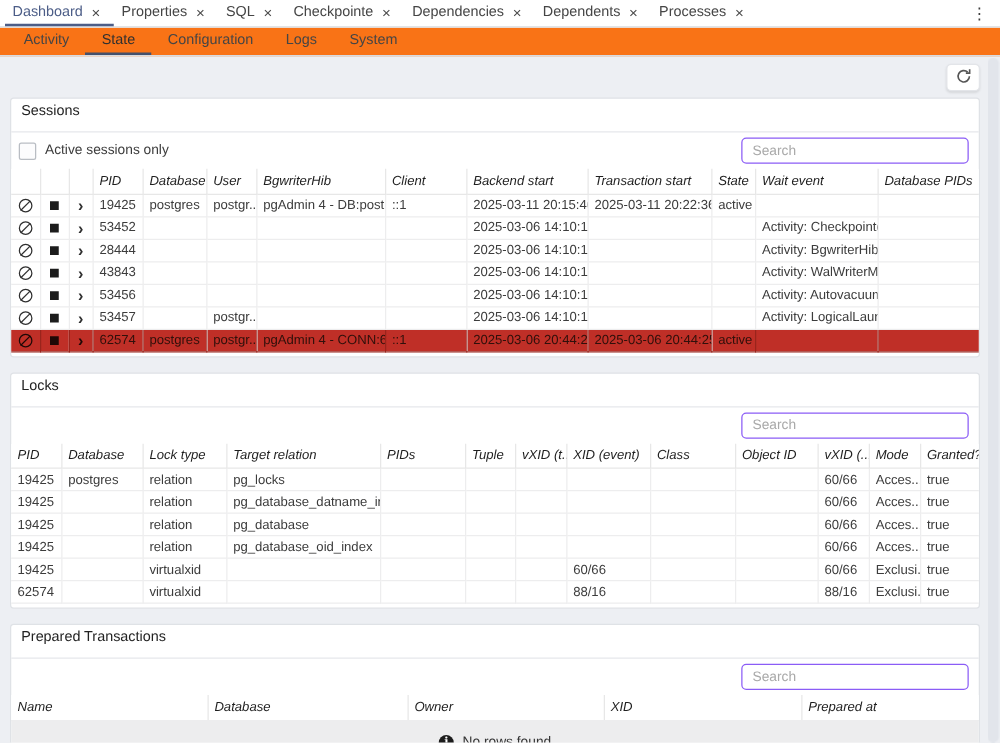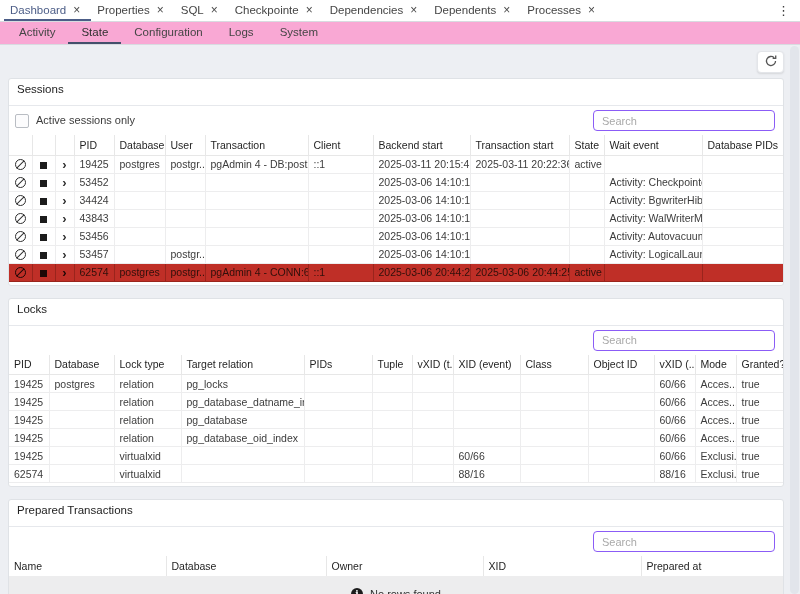--- a/index.html
+++ b/index.html
@@ -15,21 +15,21 @@
   }
   .tab {
     display: flex; align-items: center; gap: 7px; padding: 0 11px 0 6px;
     font-size: 11.5px; color: #454545; border-bottom: 2px solid transparent; cursor: default;
   }
   .tab.active { color: #4c5d87; border-bottom-color: #4c5d87; }
   .tab-close { font-size: 12px; color: #4a4a4a; line-height: 1; }
   .kebab { margin-left: auto; display: flex; align-items: center; padding: 0 6px; color: #3d3d3d; font-size: 13px; }
   
   .subtabs {
-    height: 23px; background: #f9a8d4; border-bottom: 1px solid #d8dbe0;
+    height: 23px; background: #f97316; border-bottom: 1px solid #d8dbe0;
     display: flex; align-items: stretch; padding: 0 6px;
   }
   .subtab {
     display: flex; align-items: center; padding: 0 13px; font-size: 11.5px;
     color: #454545; border-bottom: 2px solid transparent;
   }
   .subtab.active { border-bottom-color: #44506b; color: #303030; }
   
   .content { padding: 5px 16px 0 8px; position: relative; }
   .scroll-track { position: fixed; top: 46px; right: 1px; width: 9px; height: 548px; background: #e2e5eb; border-radius: 5px; }
@@ -56,21 +56,21 @@
     text-align: left; font-weight: normal; color: #1f1f1f; background: #fff;
     border: 1px solid #e7e7e7; padding: 3px 5px; height: 20px;
     white-space: nowrap; overflow: hidden;
   }
   td {
     border: 1px solid #ededee; padding: 1px 5px; height: 18px;
     white-space: nowrap; overflow: hidden; color: #3c3c3c; background: #fff;
   }
   table, th:first-child, td:first-child { border-left: none; }
   th:last-child, td:last-child { border-right: none; }
-  tr:first-child th { border-top: none; }
+  tr:first-child th { border-top: none; font-style: italic; }
   .icon-cell { text-align: center; padding: 1px 2px; }
   tr.hl td { background: #bf2f27; border-color: #9a241c; color: #30100b; }
   tr.hl .ic-cancel { border-color: #1e0806; }
   tr.hl .ic-cancel::before { background: #1e0806; }
   tr.hl .ic-stop { background: #1e0806; }
   tr.hl .ic-expand { color: #1e0806; }
   
   .ic-cancel {
     display: inline-block; width: 11px; height: 11px; border: 1.4px solid #2f2f2f;
     border-radius: 50%; position: relative; vertical-align: middle;
@@ -176,21 +176,21 @@
           <col>
       </colgroup>
       <thead>
           <tr>
             <th></th>
             <th></th>
             <th></th>
             <th>PID</th>
             <th>Database</th>
             <th>User</th>
-            <th>Transaction</th>
+            <th>BgwriterHib</th>
             <th>Client</th>
             <th>Backend start</th>
             <th>Transaction start</th>
             <th>State</th>
             <th>Wait event</th>
             <th>Database PIDs</th>
           </tr>
         </thead>
       <tbody>
           <tr>
@@ -220,21 +220,21 @@
             <td>2025-03-06 14:10:11 ...</td>
             <td></td>
             <td></td>
             <td>Activity: Checkpointe...</td>
             <td></td>
           </tr>
           <tr>
             <td class="icon-cell"><span class="ic-cancel"></span></td>
             <td class="icon-cell"><span class="ic-stop"></span></td>
             <td class="icon-cell"><span class="ic-expand">›</span></td>
-            <td>34424</td>
+            <td>28444</td>
             <td></td>
             <td></td>
             <td></td>
             <td></td>
             <td>2025-03-06 14:10:11 ...</td>
             <td></td>
             <td></td>
             <td>Activity: BgwriterHib...</td>
             <td></td>
           </tr>

